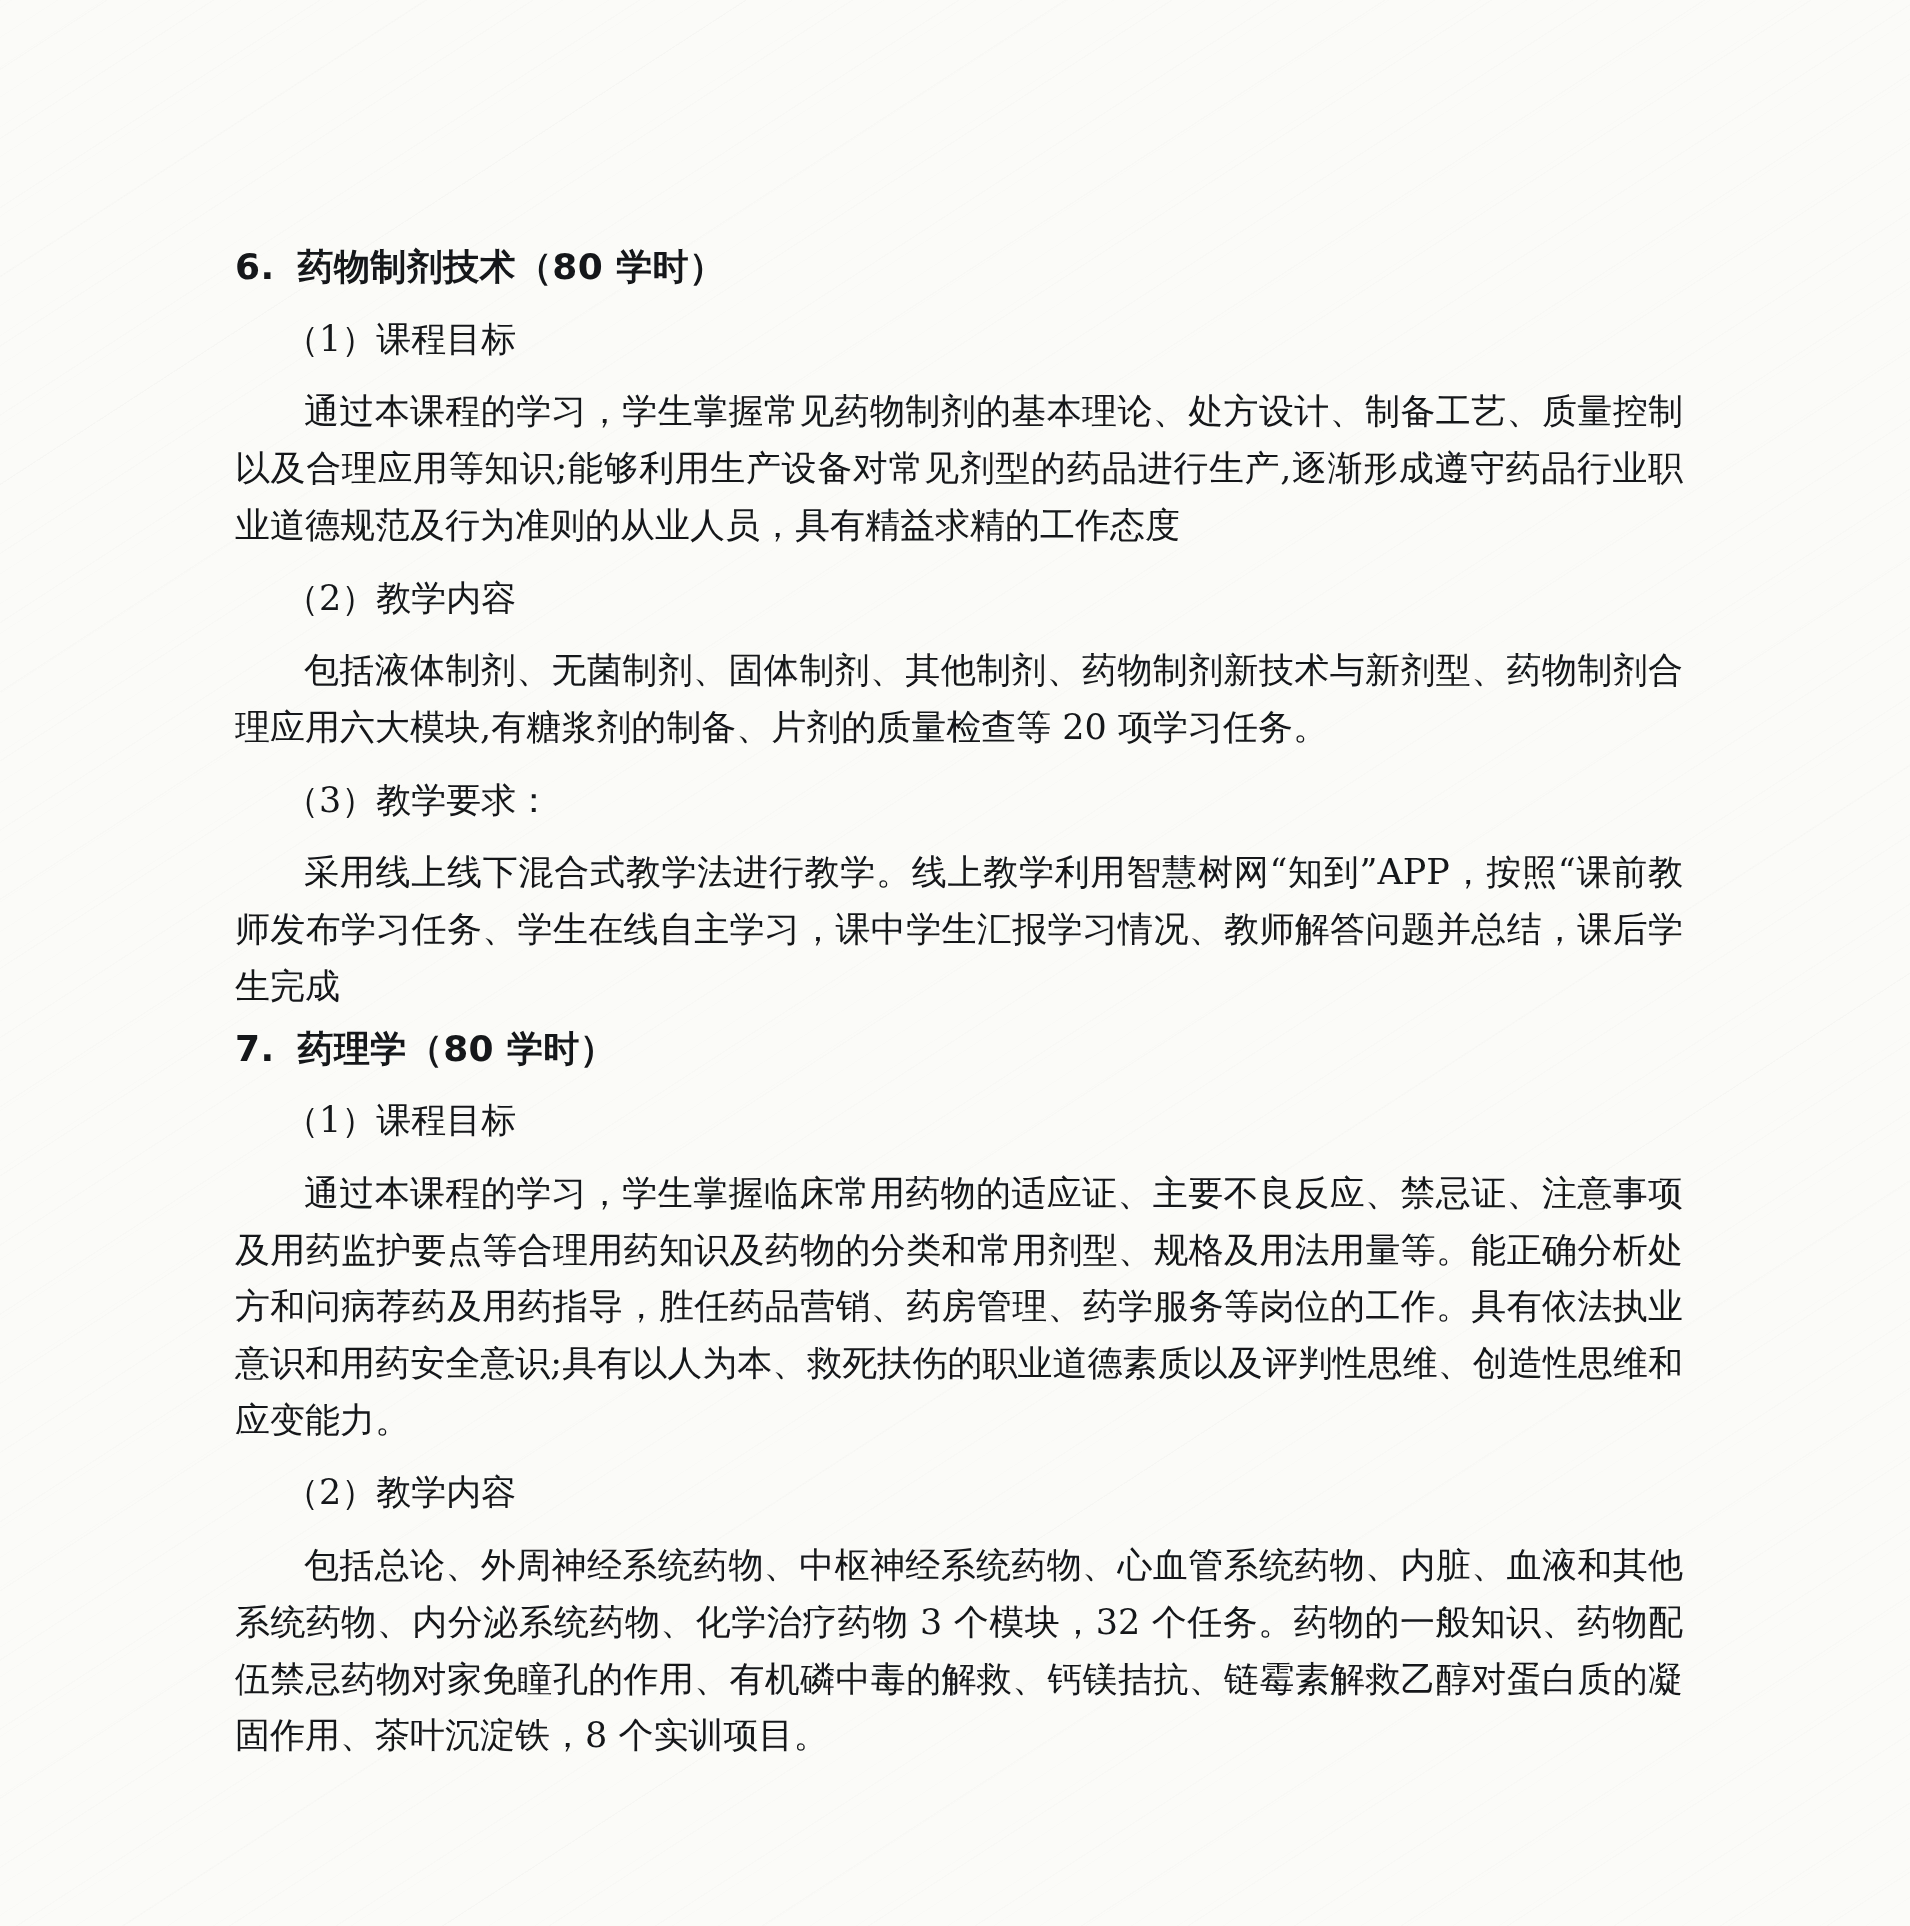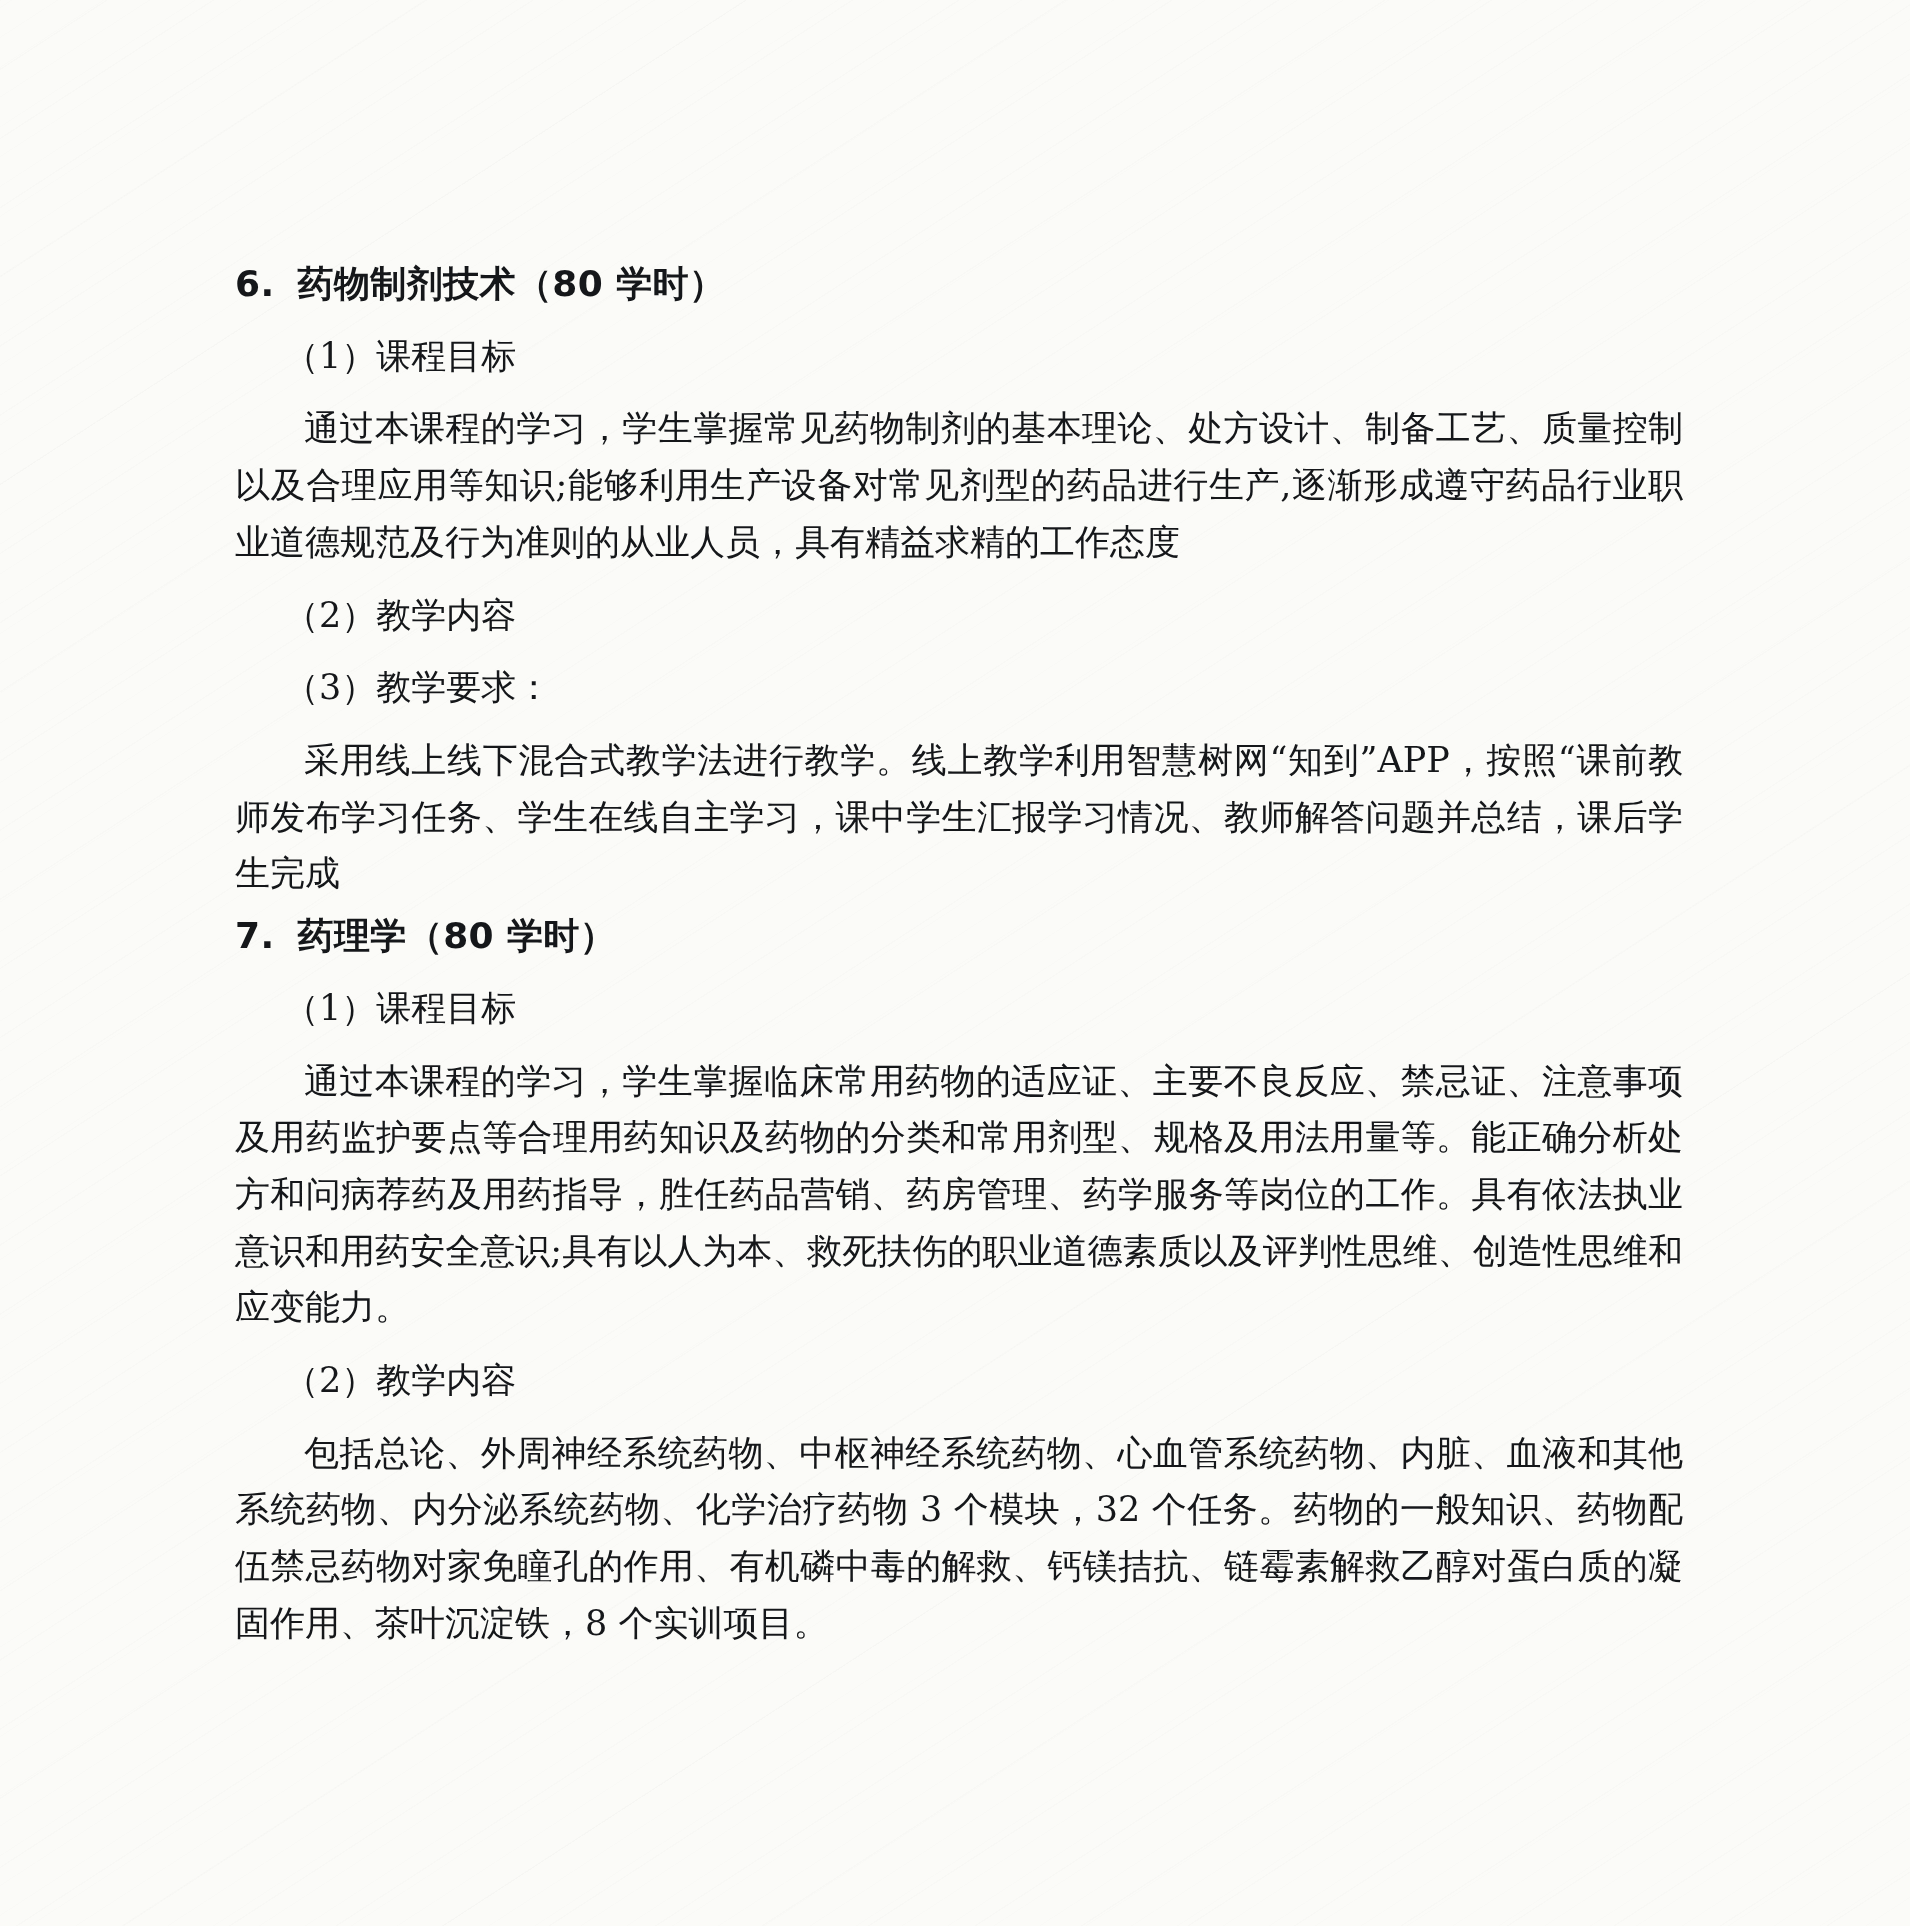--- a/index.html
+++ b/index.html
@@ -36,21 +36,21 @@
         rgba(0,0,0,0.008) 0px,
         rgba(0,0,0,0.008) 0.8px,
         rgba(0,0,0,0.0) 0.8px,
         rgba(0,0,0,0.0) 25px
       );
     pointer-events: none;
   }
   .content {
     position: absolute;
     left: 235px;
-    top: 256px;
+    top: 239px;
     width: 1448px;
   }
   .heading {
     font-family: "DejaVu Sans", "Liberation Sans", sans-serif;
     font-weight: bold;
     font-size: 36px;
     line-height: 1.55;
     color: #15171a;
     margin: 0 0 2.3px 0;
     letter-spacing: 0.4px;
@@ -93,20 +93,21 @@
 
   <div class="content">
 
     <div class="block">
       <p class="heading"><span class="num">6.</span><span class="gap"></span><span>药物制剂技术（80 学时）</span></p>
 
       <p class="subhead">（1）课程目标</p>
       <p class="para">通过本课程的学习，学生掌握常见药物制剂的基本理论、处方设计、制备工艺、质量控制以及合理应用等知识;能够利用生产设备对常见剂型的药品进行生产,逐渐形成遵守药品行业职业道德规范及行为准则的从业人员，具有精益求精的工作态度</p>
 
       <p class="subhead">（2）教学内容</p>
+      <p class="para">包括液体制剂、无菌制剂、固体制剂、其他制剂、药物制剂新技术与新剂型、药物制剂合理应用六大模块,有糖浆剂的制备、片剂的质量检查等 20 项学习任务。</p>
 
       <p class="subhead">（3）教学要求：</p>
       <p class="para">采用线上线下混合式教学法进行教学。线上教学利用智慧树网“知到”APP，按照“课前教师发布学习任务、学生在线自主学习，课中学生汇报学习情况、教师解答问题并总结，课后学生完成</p>
     </div>
 
     <div class="spacer-sm"></div>
 
     <div class="block">
       <p class="heading"><span class="num">7.</span><span class="gap"></span><span>药理学（80 学时）</span></p>
 

